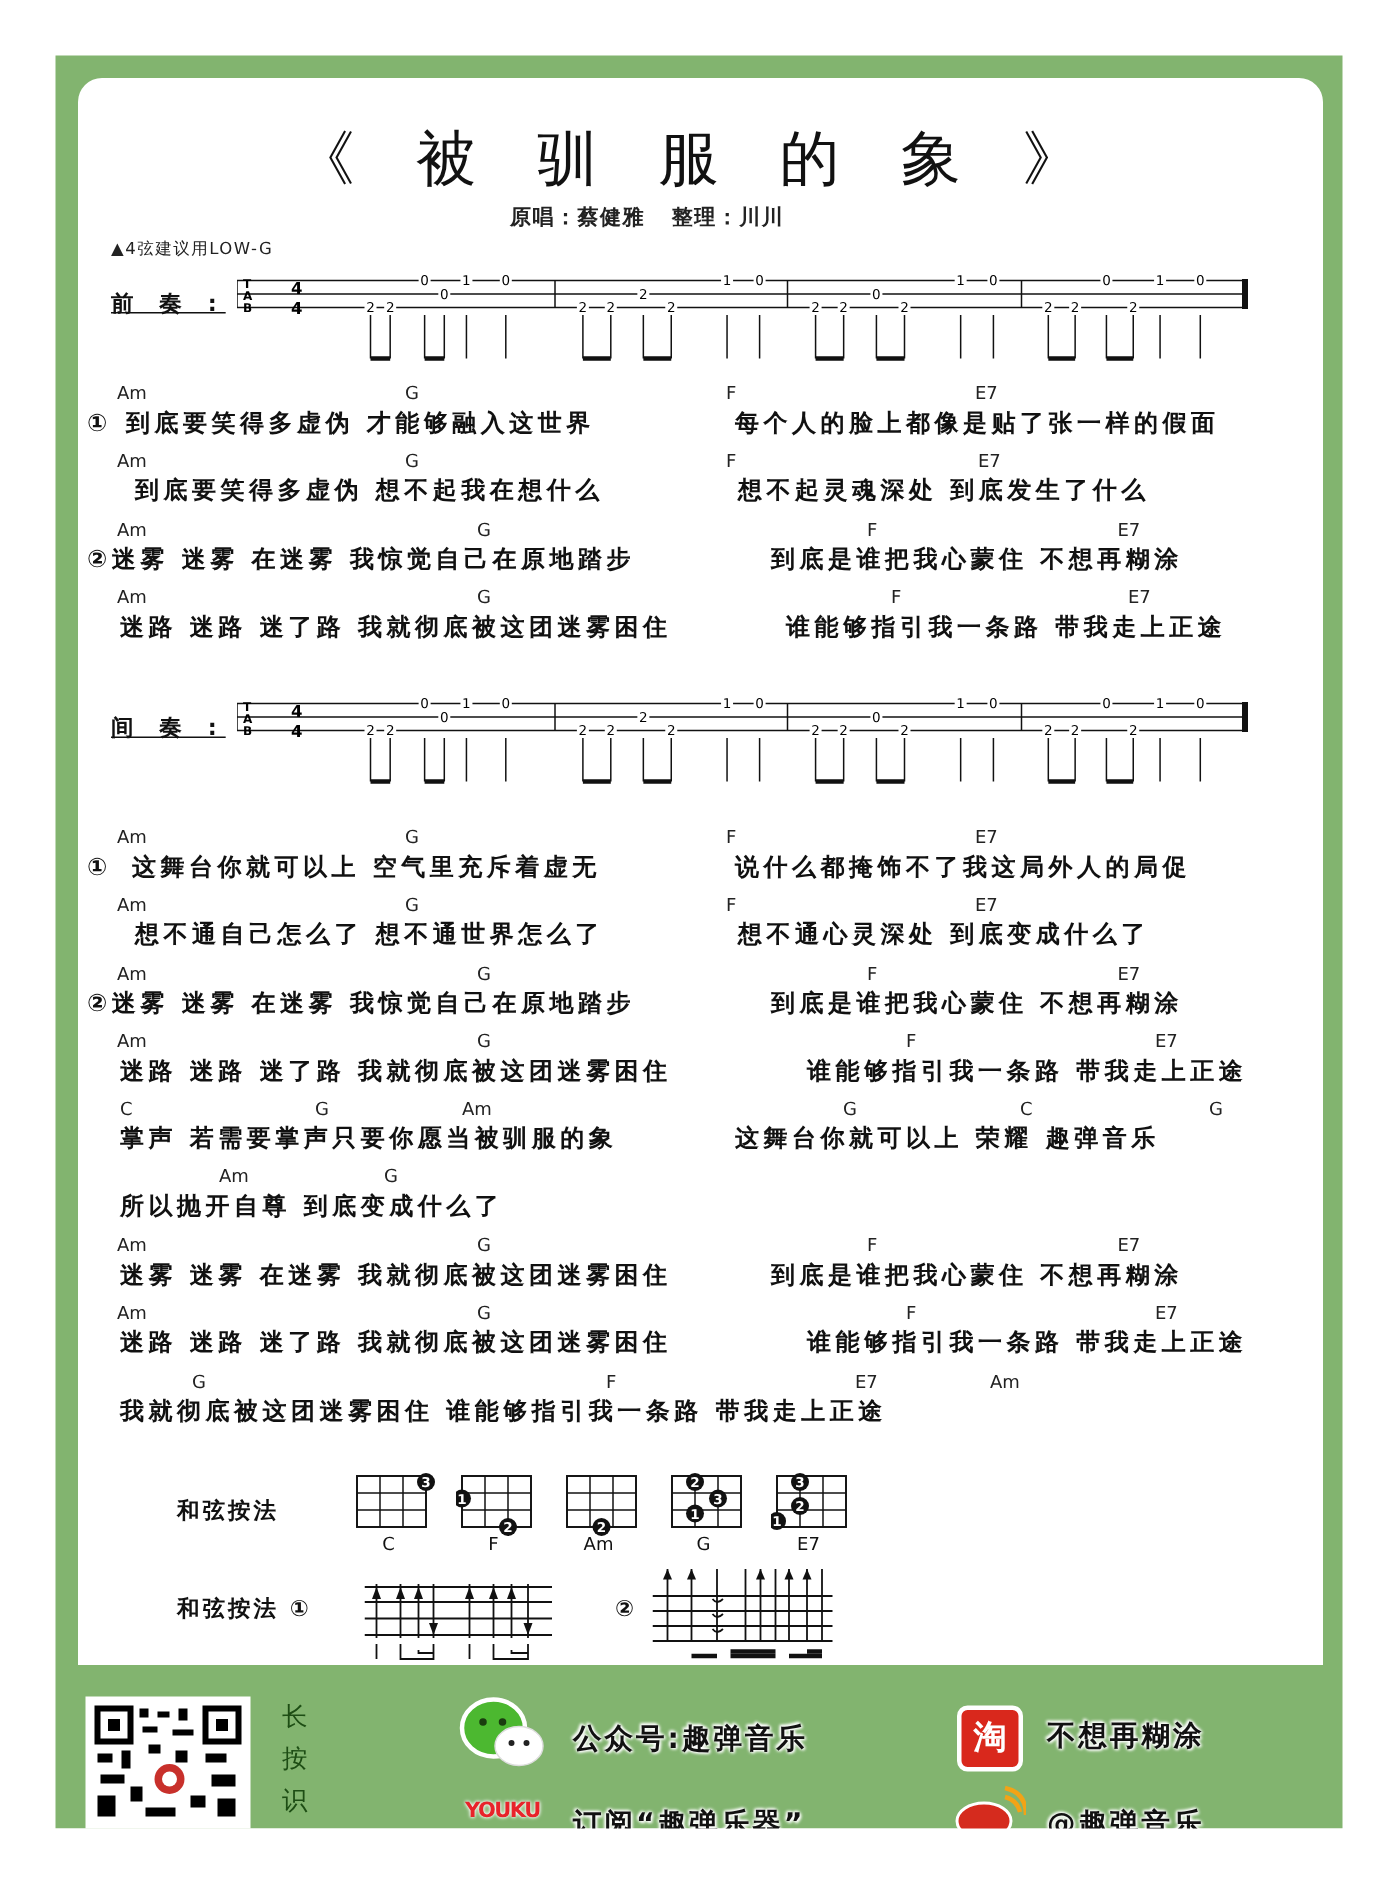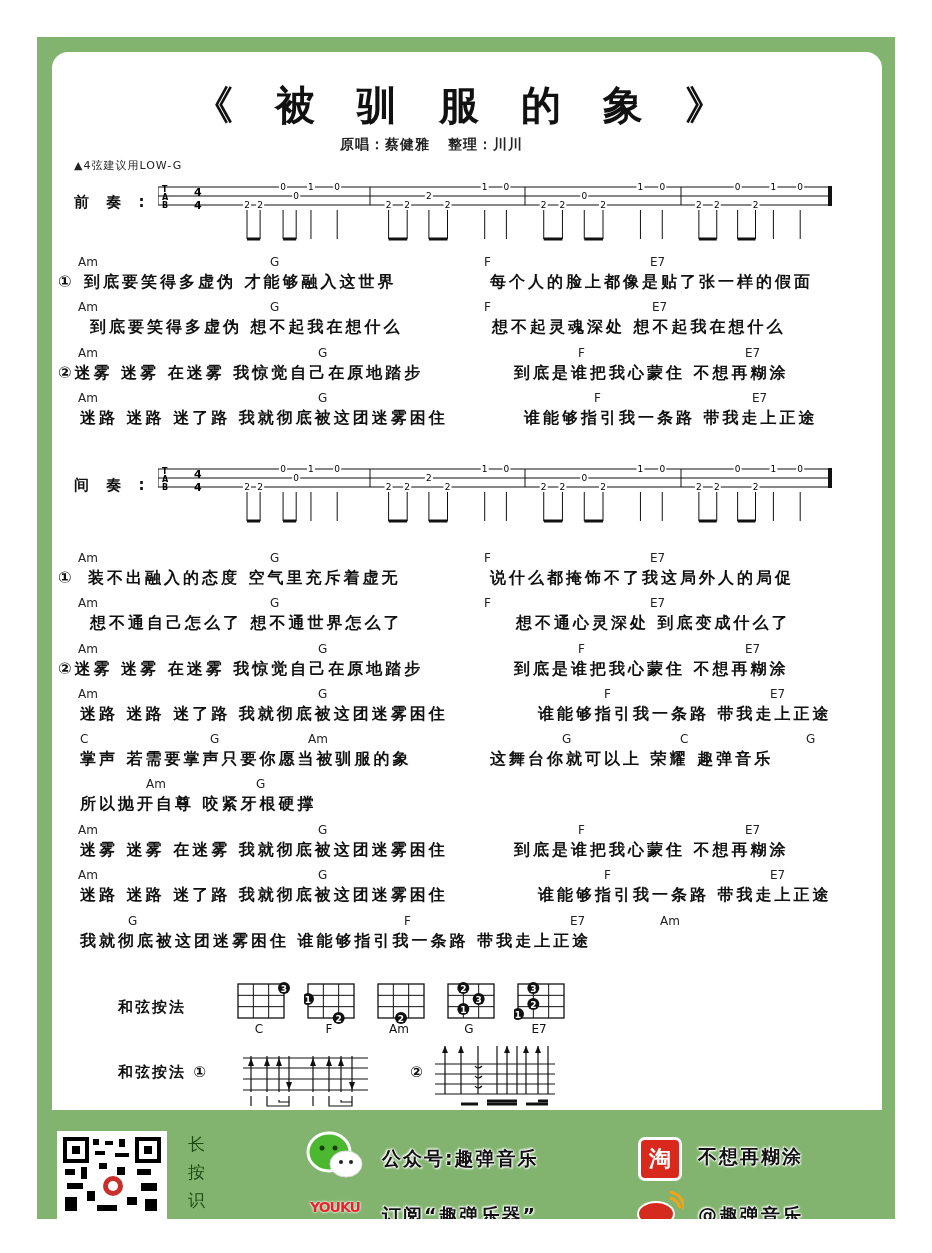--- a/index.html
+++ b/index.html
@@ -1,26 +1,26 @@
 <!DOCTYPE html>
 <html><head>
 <meta charset="utf-8">
 <style>
   html, body { margin:0; padding:0; }
   body { width:932px; height:1253px; background:#ffffff; position:relative; overflow:hidden;
          font-family:"DejaVu Sans","Liberation Sans",sans-serif; color:#111; }
   .frame { position:absolute; left:37px; top:37px; width:858px; height:1182px; background:#82b46f; }
   .card { position:absolute; left:52px; top:52px; width:830px; height:1058px; background:#ffffff;
           border-radius:16px 16px 0 0; }
-  .title { position:absolute; left:0; width:932px; top:78px; text-align:center; font-size:40px; font-weight:bold;
+  .title { position:absolute; left:0; width:932px; top:78px; text-align:center; font-size:40px; font-weight:normal;
            letter-spacing:14px; color:#111; }
   .credits { position:absolute; left:340px; top:136px; font-size:14px; font-weight:bold; color:#222; letter-spacing:1px; }
   .credits span { margin-right:12px; }
   .note { position:absolute; left:74px; top:158px; font-size:11px; color:#222; letter-spacing:1px; }
-  .sec-label { position:absolute; font-size:15px; font-weight:bold; letter-spacing:6px; }
+  .sec-label { position:absolute; font-size:15px; font-weight:bold; letter-spacing:6px;text-decoration:underline; }
   .tab { position:absolute; }
   .chordline, .lyricline { position:absolute; left:0; width:932px; white-space:nowrap; }
   .chordline span { position:absolute; font-size:12px; color:#222; }
   .lyricline span { position:absolute; font-size:16px; font-weight:bold; letter-spacing:3px; color:#111; }
   .cd-label { position:absolute; left:118px; top:998px; font-size:15px; font-weight:bold; letter-spacing:2px; }
   .rh-label { position:absolute; left:118px; top:1063px; font-size:15px; font-weight:bold; letter-spacing:2px; }
   .chord-name { position:absolute; font-size:12px; text-align:center; width:50px; }
   .footer-text { position:absolute; font-size:19px; font-weight:bold; color:#111;
                  text-shadow: 0 0 2px #fff, 0 0 3px #fff, 1px 1px 2px #fff, -1px -1px 2px #fff; letter-spacing:2px; }
   .qr { position:absolute; left:57px; top:1131px; width:110px; height:88px; background:#fff; }
@@ -247,21 +247,21 @@
       <span style="left: 490px;">每个人的脸上都像是贴了张一样的假面</span>
     </div>
     <div class="chordline" style="top: 300px;">
       <span style="left: 78px;">Am</span>
       <span style="left: 270px;">G</span>
       <span style="left: 484px;">F</span>
       <span style="left: 652px;">E7</span>
     </div>
     <div class="lyricline" style="top: 317px;">
       <span style="left: 90px;">到底要笑得多虚伪 想不起我在想什么</span>
-      <span style="left: 492px;">想不起灵魂深处 想不起我在想什么</span>
+      <span style="left: 492px;">想不起灵魂深处 到底发生了什么</span>
     </div>
     <div class="chordline" style="top: 346px;">
       <span style="left: 78px;">Am</span>
       <span style="left: 318px;">G</span>
       <span style="left: 578px;">F</span>
       <span style="left: 745px;">E7</span>
     </div>
     <div class="lyricline" style="top: 363px;">
       <span style="left: 58px;">②迷雾 迷雾 在迷雾 我惊觉自己在原地踏步</span>
       <span style="left: 514px;">到底是谁把我心蒙住 不想再糊涂</span>
@@ -277,32 +277,32 @@
       <span style="left: 524px;">谁能够指引我一条路 带我走上正途</span>
     </div>
     <div class="chordline" style="top: 551px;">
       <span style="left: 78px;">Am</span>
       <span style="left: 270px;">G</span>
       <span style="left: 484px;">F</span>
       <span style="left: 650px;">E7</span>
     </div>
     <div class="lyricline" style="top: 568px;">
       <span style="left: 58px;">①</span>
-      <span style="left: 88px;">装不出融入的态度 空气里充斥着虚无</span>
+      <span style="left: 88px;">这舞台你就可以上 空气里充斥着虚无</span>
       <span style="left: 490px;">说什么都掩饰不了我这局外人的局促</span>
     </div>
     <div class="chordline" style="top: 596px;">
       <span style="left: 78px;">Am</span>
       <span style="left: 270px;">G</span>
       <span style="left: 484px;">F</span>
       <span style="left: 650px;">E7</span>
     </div>
     <div class="lyricline" style="top: 613px;">
       <span style="left: 90px;">想不通自己怎么了 想不通世界怎么了</span>
-      <span style="left: 516px;">想不通心灵深处 到底变成什么了</span>
+      <span style="left: 492px;">想不通心灵深处 到底变成什么了</span>
     </div>
     <div class="chordline" style="top: 642px;">
       <span style="left: 78px;">Am</span>
       <span style="left: 318px;">G</span>
       <span style="left: 578px;">F</span>
       <span style="left: 745px;">E7</span>
     </div>
     <div class="lyricline" style="top: 659px;">
       <span style="left: 58px;">②迷雾 迷雾 在迷雾 我惊觉自己在原地踏步</span>
       <span style="left: 514px;">到底是谁把我心蒙住 不想再糊涂</span>
@@ -327,21 +327,21 @@
     </div>
     <div class="lyricline" style="top: 749px;">
       <span style="left: 80px;">掌声 若需要掌声只要你愿当被驯服的象</span>
       <span style="left: 490px;">这舞台你就可以上 荣耀 趣弹音乐</span>
     </div>
     <div class="chordline" style="top: 777px;">
       <span style="left: 146px;">Am</span>
       <span style="left: 256px;">G</span>
     </div>
     <div class="lyricline" style="top: 794px;">
-      <span style="left: 80px;">所以抛开自尊 咬紧牙根硬撑</span>
+      <span style="left: 80px;">所以抛开自尊 到底变成什么了</span>
     </div>
     <div class="chordline" style="top: 823px;">
       <span style="left: 78px;">Am</span>
       <span style="left: 318px;">G</span>
       <span style="left: 578px;">F</span>
       <span style="left: 745px;">E7</span>
     </div>
     <div class="lyricline" style="top: 840px;">
       <span style="left: 80px;">迷雾 迷雾 在迷雾 我就彻底被这团迷雾困住</span>
       <span style="left: 514px;">到底是谁把我心蒙住 不想再糊涂</span>

